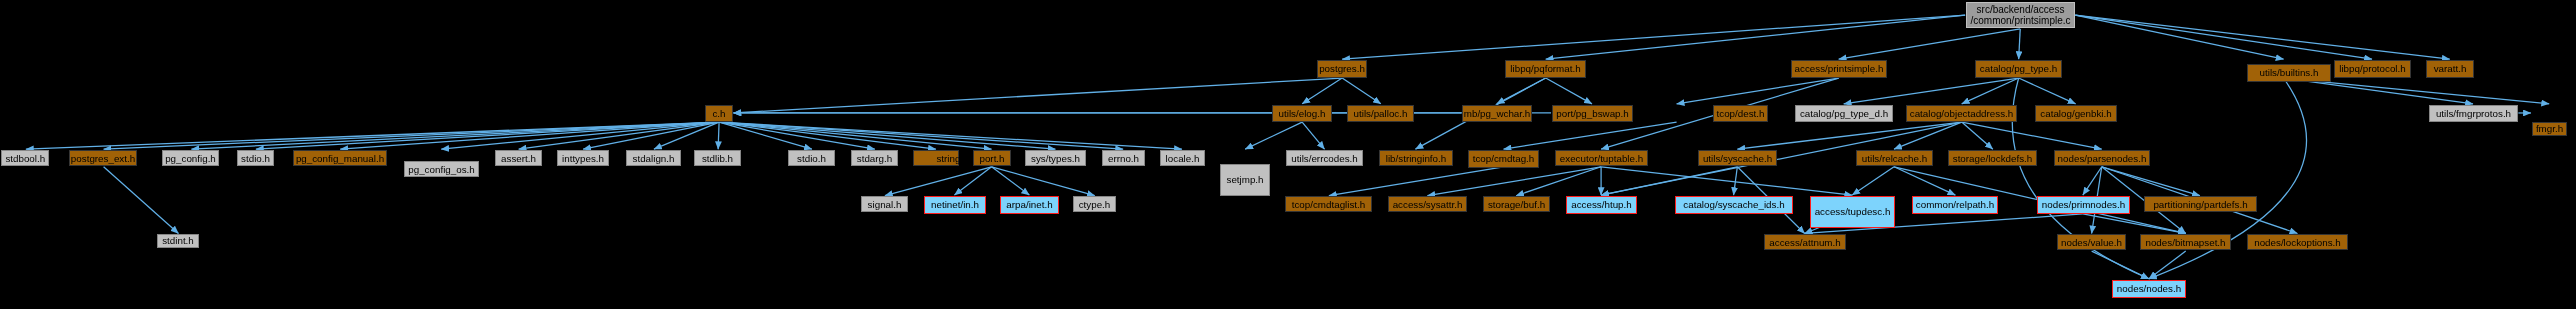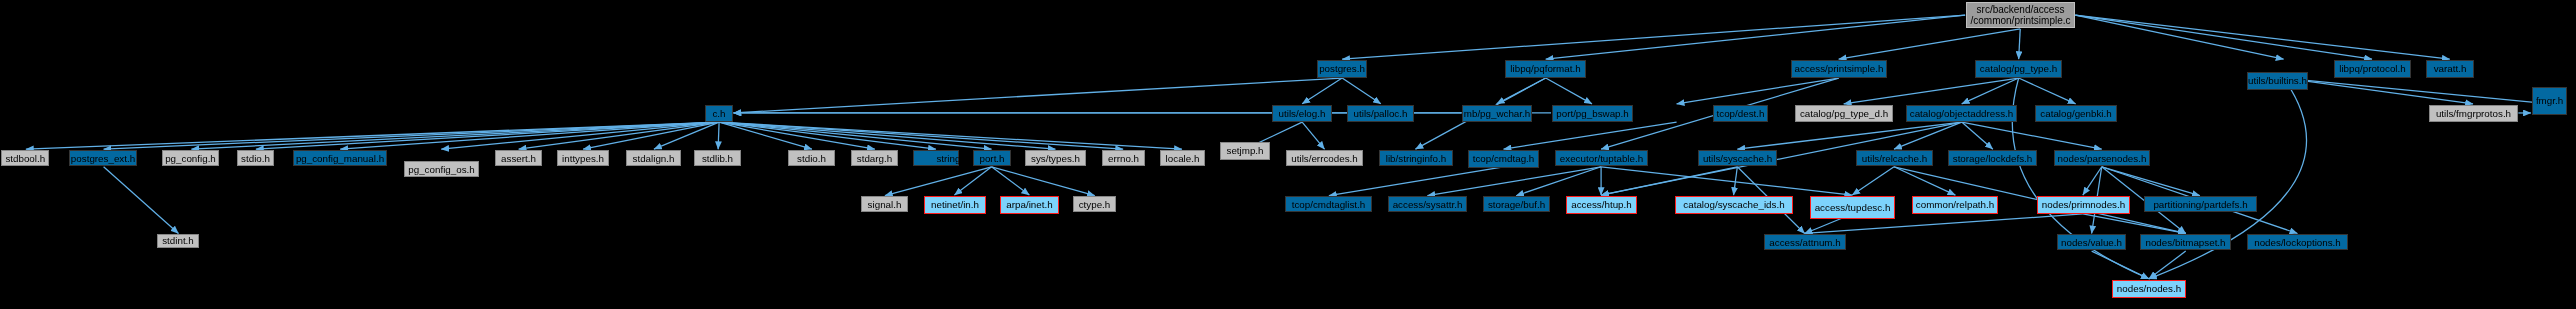--- a/index.html
+++ b/index.html
@@ -2,21 +2,21 @@
 <html style="font-size:10px"><head>
 <meta charset="utf-8">
 <style>
   html,body{margin:0;padding:0;background:#000;}
   #canvas{position:relative;width:2576px;height:309px;background:#000;overflow:hidden;
           font-family:"Liberation Sans", sans-serif;}
   #edges{position:absolute;left:0;top:0;width:2576px;height:309px;}
   .node{position:absolute;display:flex;align-items:center;justify-content:center;
         font-size:9.8px;line-height:1.15;color:#000;white-space:pre-line;text-align:center;
         box-sizing:border-box;z-index:2;cursor:pointer;}
-  .node.doc{background:#0369a1;border:0.6px solid #353535;}
+  .node.doc{background:#a16207;border:0.6px solid #353535;}
   .node.ext{background:#c0c0c0;border:0.6px solid #868686;}
   .node.trunc{background:#7dd3fc;border:1.3px solid #ff1d1d;}
   .node.main{background:#9c9c9c;border:0.6px solid #c0c0c0;font-size:10px;}
 </style>
 </head>
 <body>
 
 <div id="canvas">
   <svg id="edges" xmlns="http://www.w3.org/2000/svg" width="2576" height="309" viewBox="0 0 4092 491">
     <defs>
@@ -103,70 +103,70 @@
         <path d="M3472.5,399 L3414,443" fill="none" stroke="#61b0e7" stroke-width="2" marker-end="url(#arrow)"></path>
       </g>
   </svg>
   <div id="nodes">
       <div class="node main" style="left: 1966px; top: 1.9px; width: 109px; height: 26.4px;">src/backend/access
 /common/printsimple.c</div>
       <div class="node doc" style="left: 1317px; top: 60px; width: 50px; height: 17.6px;">postgres.h</div>
       <div class="node doc" style="left: 1505px; top: 60px; width: 81px; height: 17.6px;">libpq/pqformat.h</div>
       <div class="node doc" style="left: 1791px; top: 60px; width: 96px; height: 17.6px;">access/printsimple.h</div>
       <div class="node doc" style="left: 1975px; top: 60px; width: 87px; height: 17.6px;">catalog/pg_type.h</div>
-      <div class="node doc" style="left: 2247px; top: 72px; width: 61px; height: 17.6px;">utils/builtins.h</div>
+      <div class="node doc" style="left: 2247px; top: 64px; width: 84px; height: 17.6px;">utils/builtins.h</div>
       <div class="node doc" style="left: 2334px; top: 60px; width: 77px; height: 17.6px;">libpq/protocol.h</div>
       <div class="node doc" style="left: 2426px; top: 60px; width: 48px; height: 17.6px;">varatt.h</div>
       <div class="node doc" style="left: 1272px; top: 105px; width: 60px; height: 17px;">utils/elog.h</div>
       <div class="node doc" style="left: 1347px; top: 105px; width: 67px; height: 17px;">utils/palloc.h</div>
       <div class="node doc" style="left: 705px; top: 105px; width: 28px; height: 17px;">c.h</div>
       <div class="node doc" style="left: 1462px; top: 105px; width: 70px; height: 17px;">mb/pg_wchar.h</div>
       <div class="node doc" style="left: 1552px; top: 105px; width: 81px; height: 17px;">port/pg_bswap.h</div>
       <div class="node doc" style="left: 1713px; top: 105px; width: 55px; height: 17px;">tcop/dest.h</div>
       <div class="node ext" style="left: 1795px; top: 105px; width: 98px; height: 17px;">catalog/pg_type_d.h</div>
       <div class="node doc" style="left: 1906px; top: 105px; width: 111px; height: 17px;">catalog/objectaddress.h</div>
       <div class="node doc" style="left: 2035px; top: 105px; width: 82px; height: 17px;">catalog/genbki.h</div>
       <div class="node ext" style="left: 2429px; top: 105px; width: 89px; height: 17px;">utils/fmgrprotos.h</div>
-      <div class="node doc" style="left: 2532px; top: 87px; width: 35px; height: 28px;">fmgr.h</div>
+      <div class="node doc" style="left: 2532px; top: 122px; width: 35px; height: 14px;">fmgr.h</div>
       <div class="node ext" style="left: 1.3px; top: 150px; width: 48px; height: 16.4px;">stdbool.h</div>
       <div class="node doc" style="left: 69px; top: 150px; width: 68px; height: 16.4px;">postgres_ext.h</div>
       <div class="node ext" style="left: 162px; top: 150px; width: 57px; height: 16.4px;">pg_config.h</div>
       <div class="node ext" style="left: 237px; top: 150px; width: 37px; height: 16.4px;">stdio.h</div>
       <div class="node doc" style="left: 293px; top: 150px; width: 94px; height: 16.4px;">pg_config_manual.h</div>
       <div class="node ext" style="left: 404px; top: 150px; width: 75px; height: 16.4px; margin-top: 11px;">pg_config_os.h</div>
       <div class="node ext" style="left: 495px; top: 150px; width: 47px; height: 16.4px;">assert.h</div>
       <div class="node ext" style="left: 557px; top: 150px; width: 52px; height: 16.4px;">inttypes.h</div>
       <div class="node ext" style="left: 626px; top: 150px; width: 55px; height: 16.4px;">stdalign.h</div>
       <div class="node ext" style="left: 694px; top: 150px; width: 47px; height: 16.4px;">stdlib.h</div>
       <div class="node ext" style="left: 788px; top: 150px; width: 47px; height: 16.4px;">stdio.h</div>
       <div class="node ext" style="left: 851px; top: 150px; width: 47px; height: 16.4px;">stdarg.h</div>
       <div class="node doc" style="left: 913px; top: 150px; width: 46px; height: 16.4px; padding-left: 33px;">string.h</div>
       <div class="node doc" style="left: 973px; top: 150px; width: 38px; height: 16.4px;">port.h</div>
       <div class="node ext" style="left: 1025px; top: 150px; width: 61px; height: 16.4px;">sys/types.h</div>
       <div class="node ext" style="left: 1102px; top: 150px; width: 43px; height: 16.4px;">errno.h</div>
       <div class="node ext" style="left: 1160px; top: 150px; width: 45px; height: 16.4px;">locale.h</div>
-      <div class="node ext" style="left: 1220px; top: 142px; width: 50px; height: 18px;">setjmp.h</div>
+      <div class="node ext" style="left: 1220px; top: 164px; width: 50px; height: 32px;">setjmp.h</div>
       <div class="node ext" style="left: 1286px; top: 150px; width: 77px; height: 16.4px;">utils/errcodes.h</div>
       <div class="node doc" style="left: 1379px; top: 150px; width: 74px; height: 16.4px;">lib/stringinfo.h</div>
       <div class="node doc" style="left: 1468px; top: 150px; width: 71px; height: 18px;">tcop/cmdtag.h</div>
       <div class="node doc" style="left: 1555px; top: 150px; width: 93px; height: 16.4px;">executor/tuptable.h</div>
       <div class="node doc" style="left: 1698px; top: 150px; width: 79px; height: 16.4px;">utils/syscache.h</div>
       <div class="node doc" style="left: 1856px; top: 150px; width: 77px; height: 16.4px;">utils/relcache.h</div>
       <div class="node doc" style="left: 1948px; top: 150px; width: 89px; height: 16.4px;">storage/lockdefs.h</div>
       <div class="node doc" style="left: 2054px; top: 150px; width: 96px; height: 16.4px;">nodes/parsenodes.h</div>
       <div class="node ext" style="left: 861px; top: 196px; width: 47px; height: 16.4px;">signal.h</div>
       <div class="node trunc" style="left: 924px; top: 196px; width: 62px; height: 17.6px;">netinet/in.h</div>
       <div class="node trunc" style="left: 1000px; top: 196px; width: 59px; height: 17.6px;">arpa/inet.h</div>
       <div class="node ext" style="left: 1073px; top: 196px; width: 43px; height: 16.4px;">ctype.h</div>
       <div class="node doc" style="left: 1285px; top: 196px; width: 87px; height: 16.4px;">tcop/cmdtaglist.h</div>
       <div class="node doc" style="left: 1388px; top: 196px; width: 79px; height: 16.4px;">access/sysattr.h</div>
       <div class="node doc" style="left: 1483px; top: 196px; width: 67px; height: 16.4px;">storage/buf.h</div>
       <div class="node trunc" style="left: 1566px; top: 196px; width: 71px; height: 17.6px;">access/htup.h</div>
       <div class="node trunc" style="left: 1675px; top: 196px; width: 118px; height: 17.6px;">catalog/syscache_ids.h</div>
-      <div class="node trunc" style="left: 1810px; top: 196px; width: 85px; height: 23px;">access/tupdesc.h</div>
+      <div class="node trunc" style="left: 1810px; top: 196px; width: 85px; height: 32px;">access/tupdesc.h</div>
       <div class="node trunc" style="left: 1912px; top: 196px; width: 86px; height: 17.6px;">common/relpath.h</div>
       <div class="node trunc" style="left: 2037px; top: 196px; width: 93px; height: 17.6px;">nodes/primnodes.h</div>
       <div class="node doc" style="left: 2144px; top: 196px; width: 113px; height: 16.4px;">partitioning/partdefs.h</div>
       <div class="node ext" style="left: 157px; top: 234px; width: 42px; height: 14px;">stdint.h</div>
       <div class="node doc" style="left: 1764px; top: 234px; width: 82px; height: 16.4px;">access/attnum.h</div>
       <div class="node doc" style="left: 2057px; top: 234px; width: 69px; height: 16.4px;">nodes/value.h</div>
       <div class="node doc" style="left: 2140px; top: 234px; width: 91px; height: 16.4px;">nodes/bitmapset.h</div>
       <div class="node doc" style="left: 2247px; top: 234px; width: 101px; height: 16.4px;">nodes/lockoptions.h</div>
       <div class="node trunc" style="left: 2112px; top: 280px; width: 74px; height: 17.6px;">nodes/nodes.h</div>
     </div>

